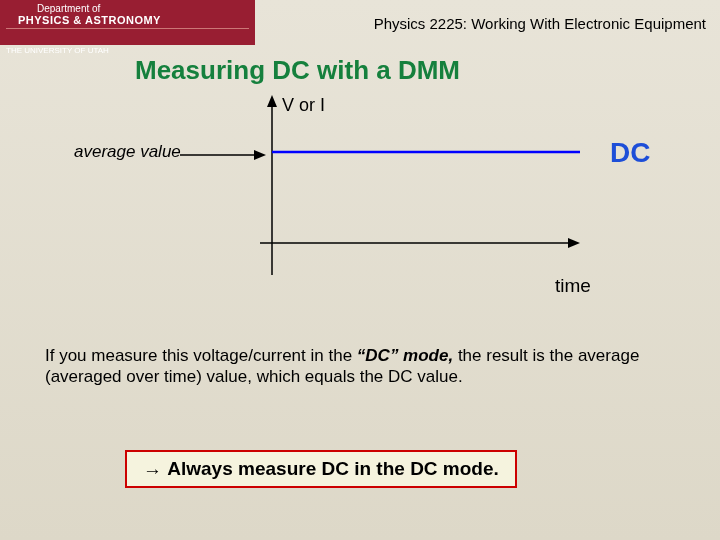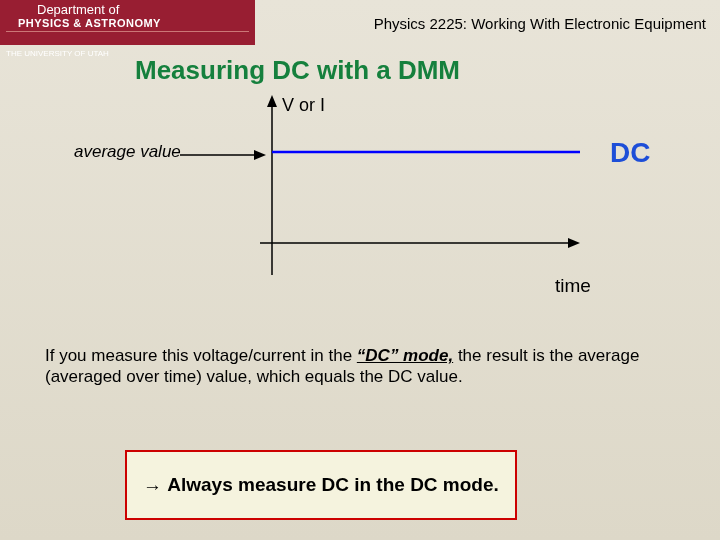--- a/index.html
+++ b/index.html
@@ -19,21 +19,21 @@
     width: 255px;
     height: 45px;
     background: #981e32;
     color: #fff;
     font-size: 9px;
     padding: 3px 6px;
     box-sizing: border-box;
     line-height: 1.1;
   }
   .header-logo .dept {
-    font-size: 13px;
+    font-size: 10px;
     padding-left: 31px;
   }
   .header-logo .astro {
     font-size: 11px;
     font-weight: bold;
     letter-spacing: 0.5px;
     margin-left: 12px;
   }
   .header-logo .univ {
     font-size: 8px;
@@ -99,29 +99,28 @@
     top: 345px;
     left: 45px;
     right: 50px;
     font-size: 17px;
     color: #000;
     line-height: 1.25;
   }
   .body-text .em {
     font-style: italic;
     font-weight: bold;
-    text-decoration: underline;
   }
   .callout {
     position: absolute;
     top: 450px;
     left: 125px;
     border: 2px solid #cc0000;
     background: #f5f3de;
-    padding: 22px 16px;
+    padding: 6px 16px;
     font-size: 19px;
     font-weight: bold;
     color: #000;
   }
   .callout .arrow {
     font-family: Arial, sans-serif;
   }
 </style>
 </head>
 <body>

